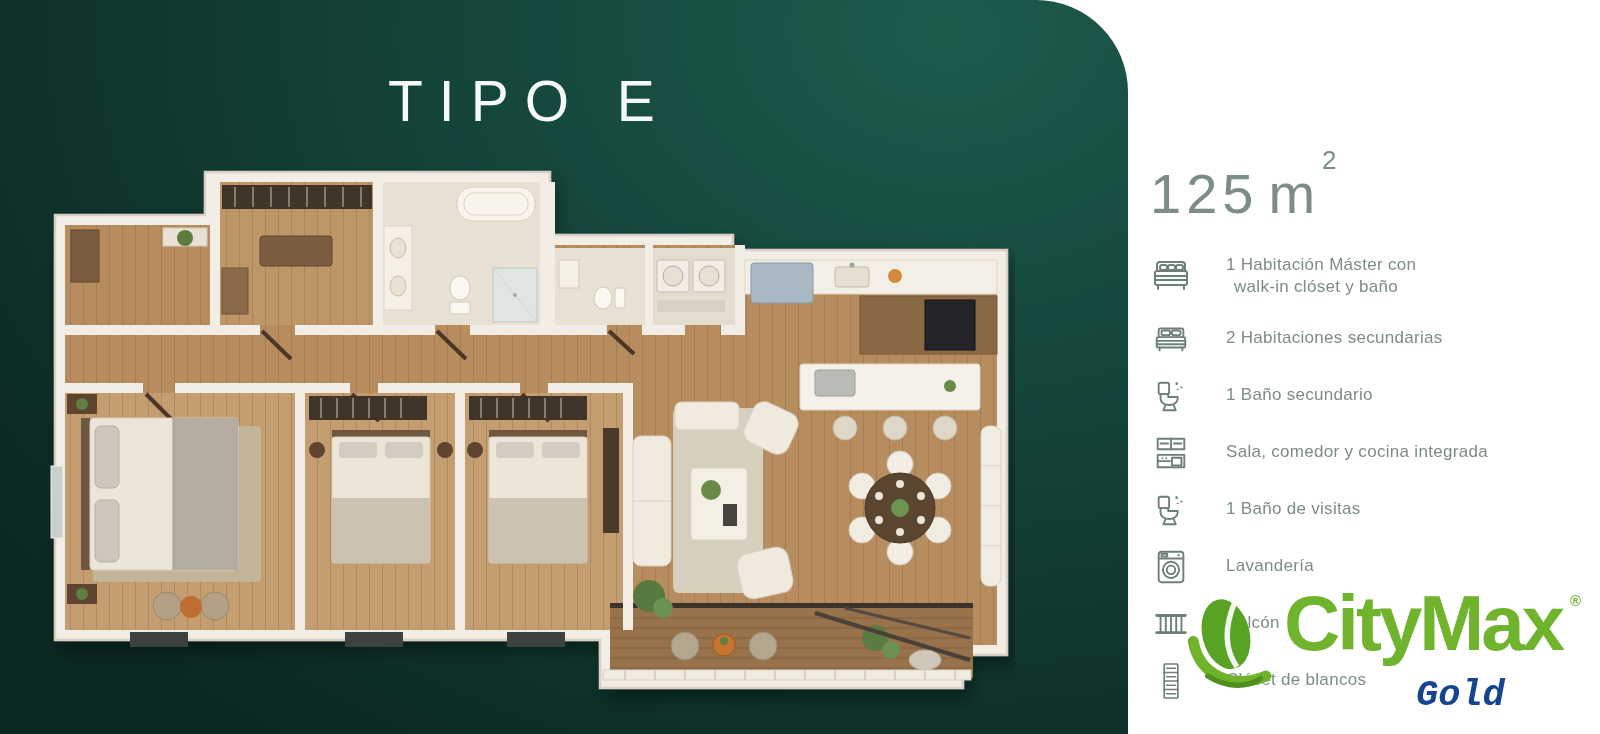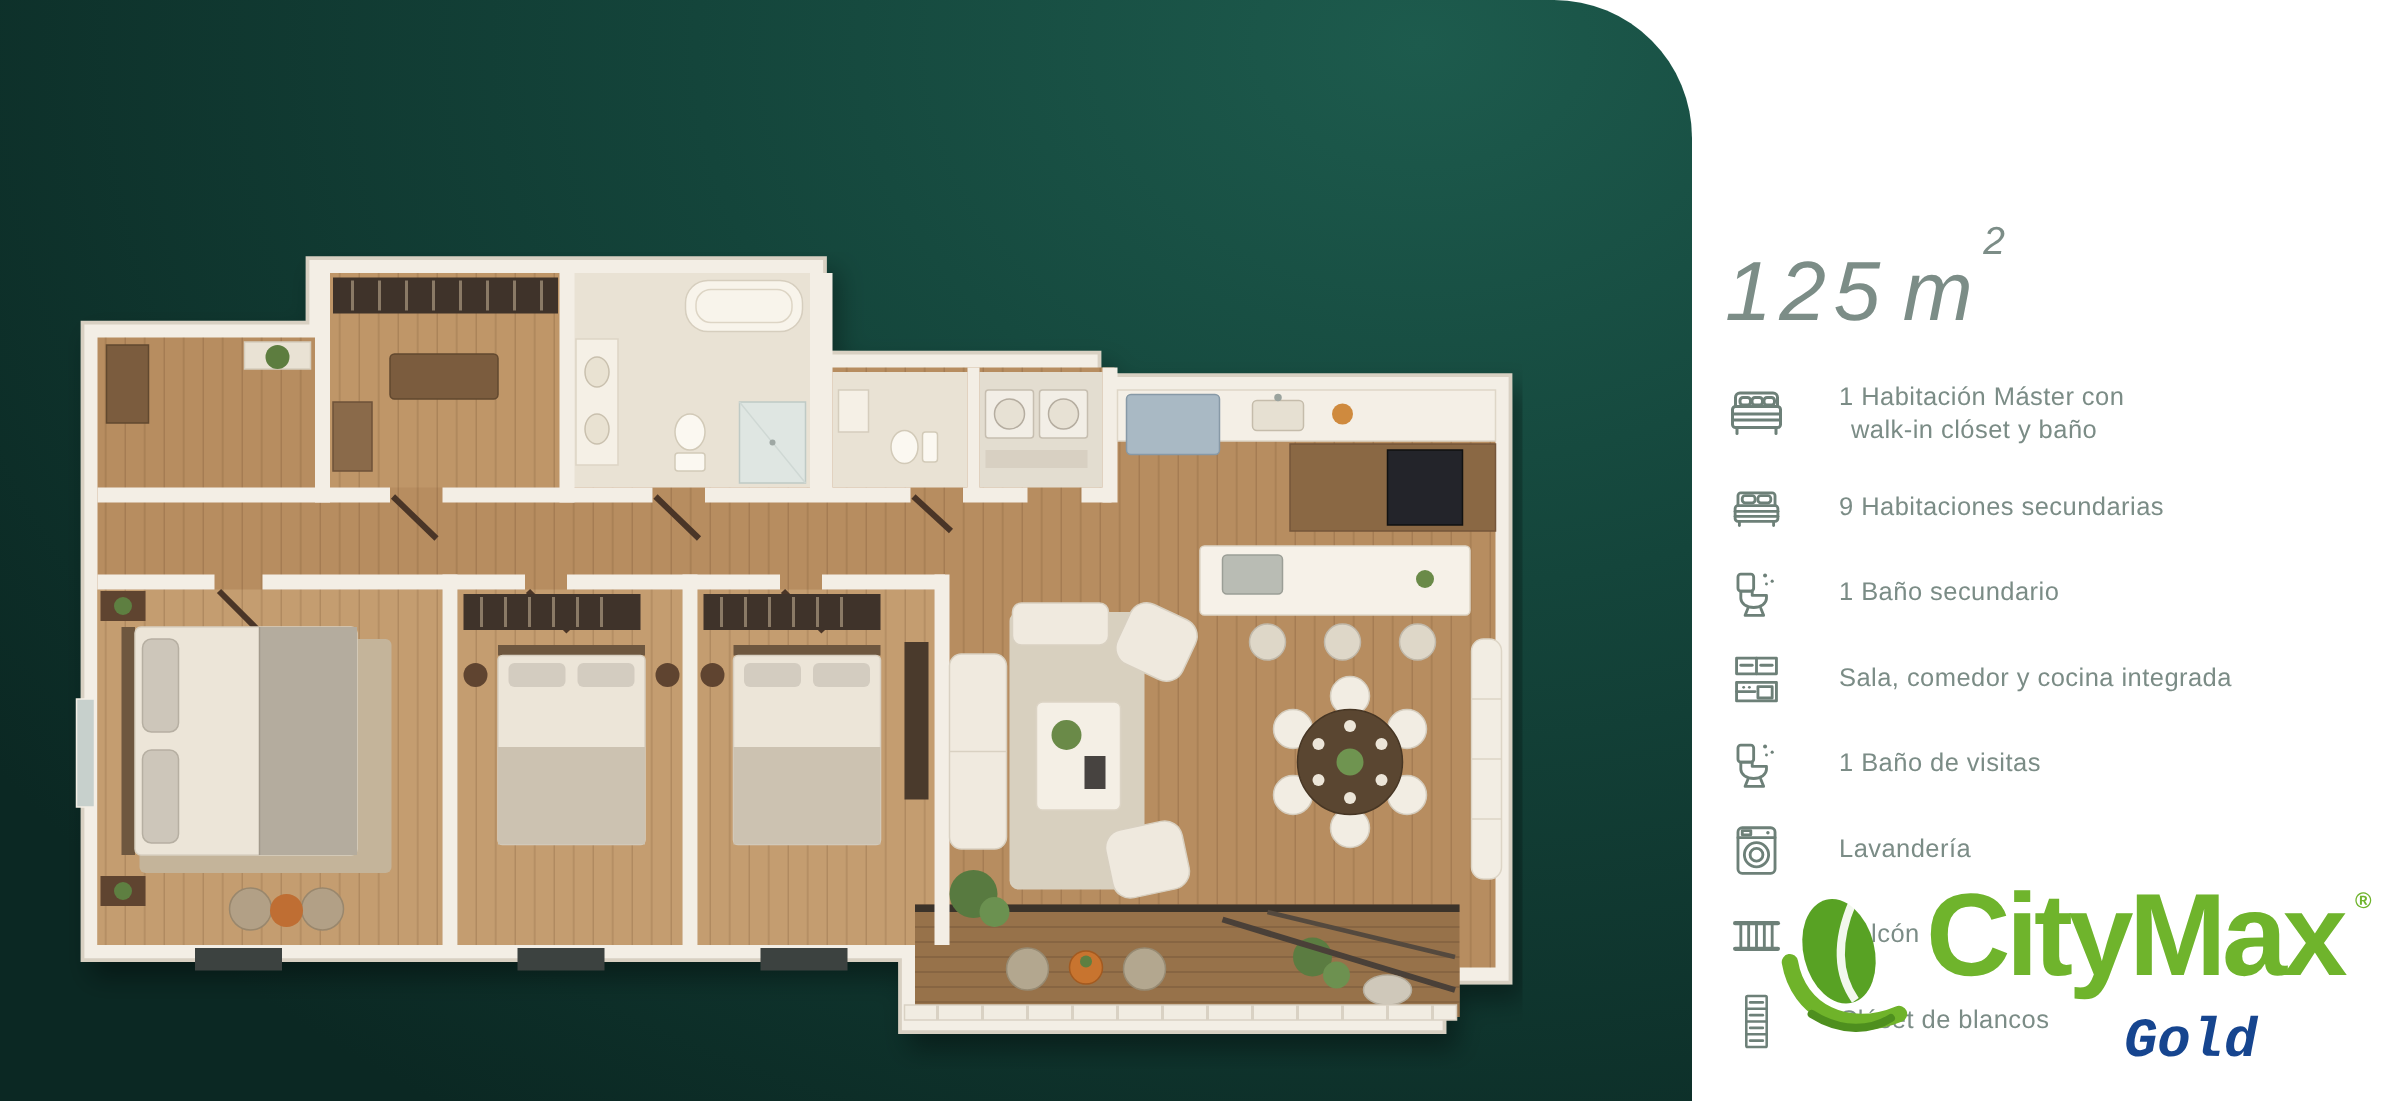--- a/index.html
+++ b/index.html
@@ -12,21 +12,21 @@
     position:absolute;left:0;top:0;width:1128px;height:734px;
     background:radial-gradient(1150px 860px at 84% 4%, #1d5b4d 0%, #14453b 42%, #0b2823 100%);
     border-top-right-radius:92px;
   }
   .plan-title{
     position:absolute;left:388px;top:68px;
     font-size:57px;font-weight:300;letter-spacing:16px;color:#f4f8f6;
   }
   .floorplan{position:absolute;left:45px;top:168px;width:970px;height:545px;}
   
-  .area-row{position:absolute;left:1150px;top:166px;display:flex;align-items:flex-end;font-style:italic;}
+  .area-row{position:absolute;left:1150px;top:166px;display:flex;align-items:flex-end;}
   .area-big{font-size:56px;color:#7c8d87;letter-spacing:5px;font-weight:400;line-height:1;}
   .area-big .unit{margin-left:10px;}
   .area-big sup{font-size:26px;position:relative;top:-24px;letter-spacing:0;margin-left:2px;}
   .hab{font-size:20px;color:#8e9c96;letter-spacing:1.3px;margin-left:24px;padding-bottom:9px;}
   .features{position:absolute;left:1148px;top:242px;width:440px;display:flex;flex-direction:column;z-index:1;}
   .feat{display:flex;align-items:center;height:57px;}
   .feat:first-child{height:68px;}
   .fi{width:46px;margin-right:32px;display:flex;justify-content:center;align-items:center;flex:none;}
   .fi svg{stroke:#6d8078;fill:none;stroke-width:2;stroke-linecap:round;stroke-linejoin:round;}
   .ft{font-size:17px;color:#7b8c86;line-height:1.3;letter-spacing:0.3px;}
@@ -46,20 +46,21 @@
     font-family:Liberation Mono, monospace;font-style:italic;font-weight:700;
     font-size:37px;color:#16458f;line-height:1;
   }
 </style>
 </head>
 <body>
 
 <div class="stage">
 
   <div class="green-panel">
+    <div class="plan-title">TIPO E</div>
 
     <svg class="floorplan" viewBox="0 0 970 545">
       <defs>
         <pattern id="planks" width="13" height="40" patternUnits="userSpaceOnUse">
           <line x1="12.5" y1="0" x2="12.5" y2="40" stroke="rgba(70,40,15,0.16)" stroke-width="1"></line>
         </pattern>
         <filter id="ds" x="-10%" y="-10%" width="125%" height="125%">
           <feDropShadow dx="7" dy="10" stdDeviation="9" flood-color="#000000" flood-opacity="0.38"></feDropShadow>
         </filter>
       </defs>
@@ -328,21 +329,21 @@
           <rect x="10" y="11" width="9" height="5" rx="2"></rect>
           <rect x="21" y="11" width="9" height="5" rx="2"></rect>
           <rect x="5" y="18" width="30" height="11" rx="2"></rect>
           <line x1="5" y1="22" x2="35" y2="22"></line>
           <line x1="5" y1="25.5" x2="35" y2="25.5"></line>
           <line x1="8" y1="29" x2="8" y2="32"></line>
           <line x1="32" y1="29" x2="32" y2="32"></line>
         </svg>
       </span>
       <span class="ft">
-          <span>9 Habitaciones secundarias</span>
+          <span>2 Habitaciones secundarias</span>
         </span>
     </div>
 
     <div class="feat">
       <span class="fi">
         <svg width="38" height="40" viewBox="0 0 40 40">
           <rect x="7" y="6" width="11" height="12" rx="2"></rect>
           <path d="M9 18 v5 a9 6.5 0 0 0 18 0 v-2 h-10 v-3 z"></path>
           <path d="M14 30 l-2 5 h13 l-2 -5"></path>
           <circle cx="26" cy="7" r="1.4" fill="#6d8078" stroke="none"></circle>

